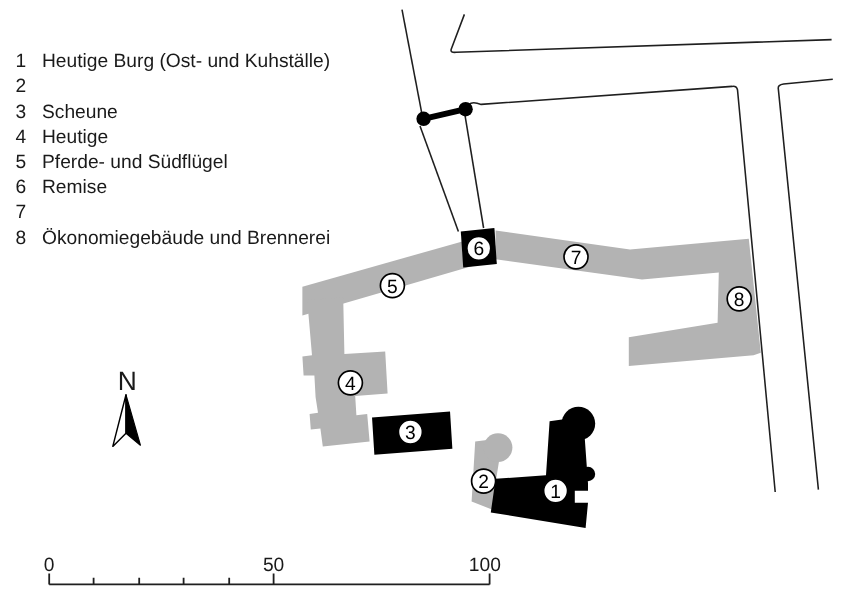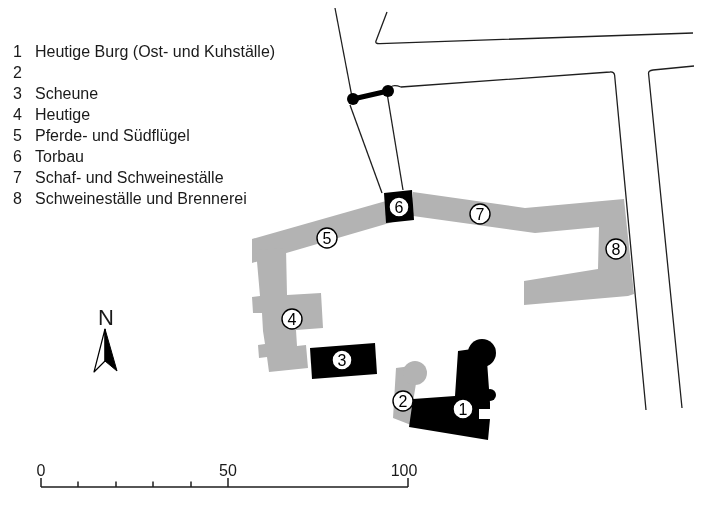--- a/index.html
+++ b/index.html
@@ -61,29 +61,28 @@
     <div class="legend-row">
         <span class="legend-num">4</span>
         <span>Heutige</span>
       </div>
     <div class="legend-row">
         <span class="legend-num">5</span>
         <span>Pferde- und Südflügel</span>
       </div>
     <div class="legend-row">
         <span class="legend-num">6</span>
-        <span>Torbau</span>
+        <span>Remise</span>
       </div>
     <div class="legend-row">
         <span class="legend-num">7</span>
-        <span>Schaf- und Schweineställe</span>
       </div>
     <div class="legend-row">
         <span class="legend-num">8</span>
-        <span>Schweineställe und Brennerei</span>
+        <span>Ökonomiegebäude und Brennerei</span>
       </div>
   </div>
 
   <svg width="719" height="512" viewBox="0 0 719 512">
 
     <g>
 
       <polygon class="gray" points="252,239 400,197 403,219 252,263"></polygon>
 
       <path class="gray" d="M256 250 L286 248 L287 295 L321 293 L323 328 L296 330 L297 346 L306 345 L308 368

